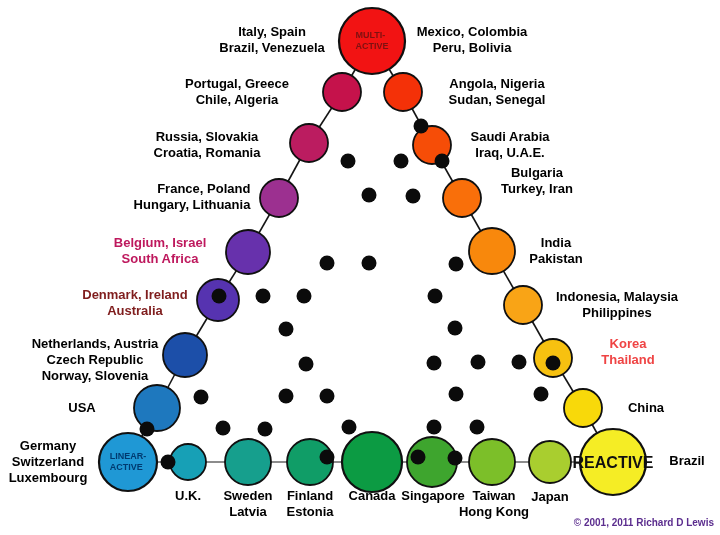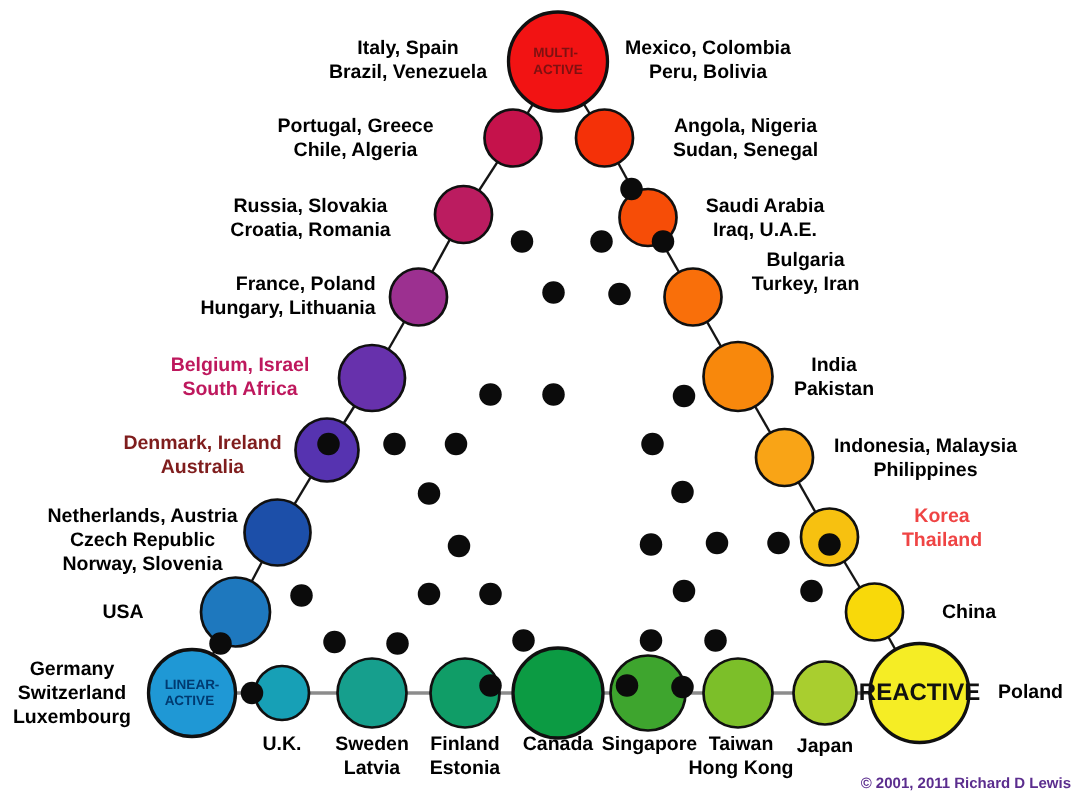--- a/index.html
+++ b/index.html
@@ -144,21 +144,21 @@
     <div class="country-label" style="left: 95px; top: 360px; color: rgb(0, 0, 0);">Netherlands, Austria
 Czech Republic
 Norway, Slovenia</div>
     <div class="country-label" style="left: 616px; top: 352px; color: #ef4444; margin-left: 12px;">Korea
 Thailand</div>
     <div class="country-label" style="left: 82px; top: 408px; color: rgb(0, 0, 0);">USA</div>
     <div class="country-label" style="left: 646px; top: 408px; color: rgb(0, 0, 0);">China</div>
     <div class="country-label" style="left: 48px; top: 462px; color: rgb(0, 0, 0);">Germany
 Switzerland
 Luxembourg</div>
-    <div class="country-label" style="left: 687px; top: 461px; color: rgb(0, 0, 0);">Poland</div>
+    <div class="country-label" style="left: 687px; top: 461px; color: rgb(0, 0, 0);">Brazil</div>
     <div class="country-label" style="left: 188px; top: 496px; color: rgb(0, 0, 0);">U.K.</div>
     <div class="country-label" style="left: 248px; top: 504px; color: rgb(0, 0, 0);">Sweden
 Latvia</div>
     <div class="country-label" style="left: 310px; top: 504px; color: rgb(0, 0, 0);">Finland
 Estonia</div>
     <div class="country-label" style="left: 372px; top: 496px; color: rgb(0, 0, 0);">Canada</div>
     <div class="country-label" style="left: 433px; top: 496px; color: rgb(0, 0, 0);">Singapore</div>
     <div class="country-label" style="left: 494px; top: 504px; color: rgb(0, 0, 0);">Taiwan
 Hong Kong</div>
     <div class="country-label" style="left: 550px; top: 497px; color: rgb(0, 0, 0);">Japan</div>

